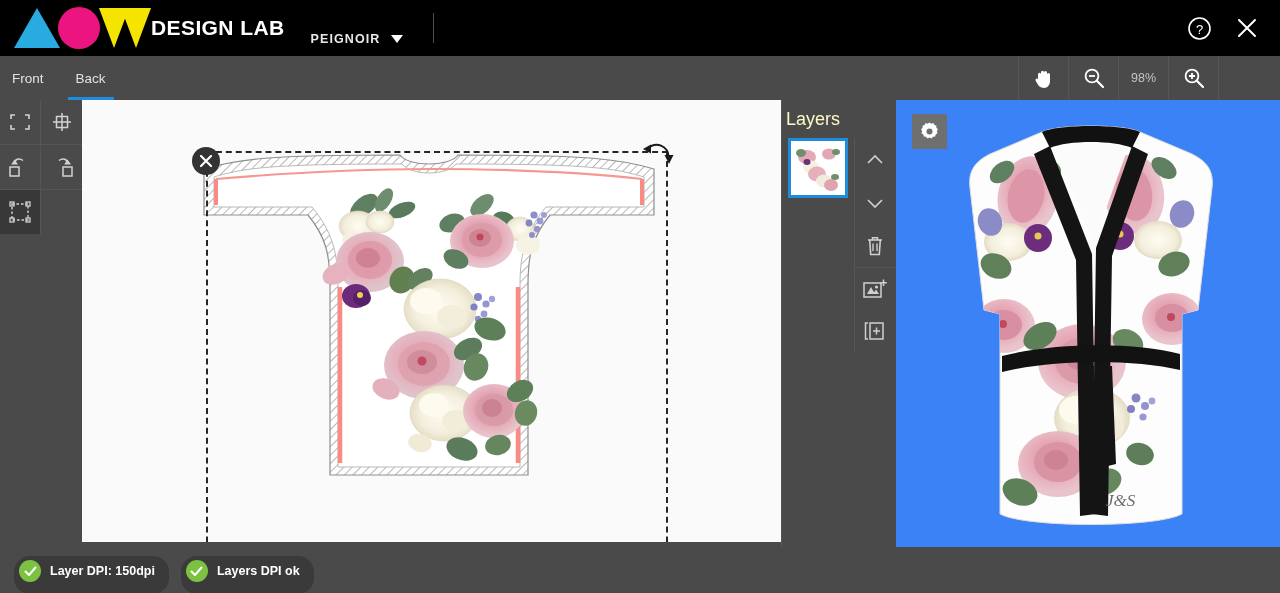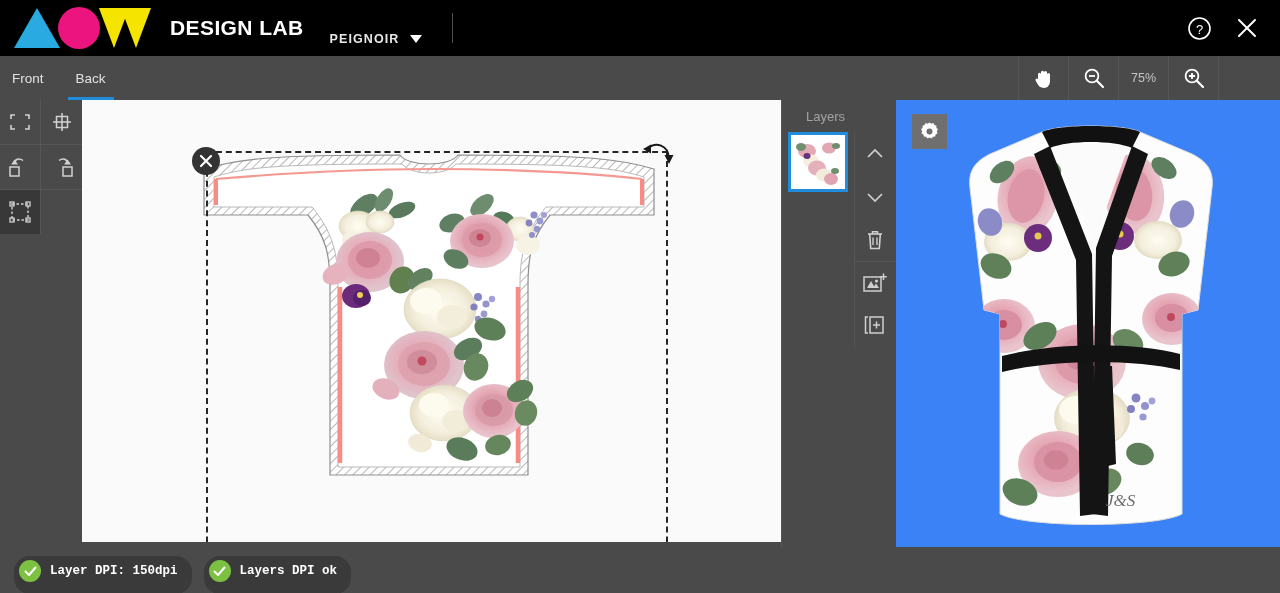--- a/index.html
+++ b/index.html
@@ -24,21 +24,21 @@
   .logo-circle { width:42px;height:42px;border-radius:50%;background:#EC147F; margin-left:-2px;}
   .logo-w { position:relative; width:52px; height:40px; margin-left:-1px; }
   .logo-w::before, .logo-w::after {
     content:""; position:absolute; top:0; width:0;height:0;
     border-left:15px solid transparent;border-right:15px solid transparent;
     border-top:40px solid #F5E400;
   }
   .logo-w::before { left:0; }
   .logo-w::after { right:0; }
   .app-title {
-    color:#fff; font-size:21px; font-weight:bold; letter-spacing:0.4px; margin-left:19px;
+    color:#fff; font-size:21px; font-weight:bold; letter-spacing:0.4px; 
   }
   .product-select {
     display:flex; align-items:center; gap:11px; margin-left:26px; cursor:pointer;margin-top:22px;
   }
   .product-name { color:#e8e8e8; font-size:12.5px; letter-spacing:1.1px; font-weight:bold;}
   .caret { width:0;height:0;border-left:6px solid transparent;border-right:6px solid transparent;border-top:8px solid #fff; }
   .divider-v { width:1px; height:30px; background:#4d4d4d; margin-left:30px; }
   .upload-btn { display:flex; align-items:center; gap:13px; margin-left:29px; cursor:pointer; }
   .upload-label { color:#fff; font-size:13px; letter-spacing:0.6px; font-weight:bold;}
   .top-right { margin-left:auto; display:flex; align-items:center; gap:24px; margin-right:22px; }
@@ -103,21 +103,21 @@
     position:absolute; left:110px; top:47px; width:28px;height:28px;border-radius:50%;
     background:#333; display:flex;align-items:center;justify-content:center; cursor:pointer; z-index:6;
   }
   .rot-handle { position:absolute; left:558px; top:40px; z-index:6; cursor:pointer; }
 
   
   .layerspanel {
     position:absolute; left:781px; top:100px; width:114px; height:447px;
     background:#4a4a4a; border-left:1px solid #565656;
   }
-  .layers-title { color:#a3a3a3; font-size:13px; padding:9px 0 0 24px; }
+  .layers-title { color:#fef9c3; font-size:18px; padding:9px 0 0 4px; }
   .layers-body { display:flex; margin-top:8px; }
   .layers-list { width:72px; padding-left:6px; }
   .layer-thumb {
     width:60px;height:60px;background:#fff;border:3px solid #1f8ddb; cursor:pointer;
     display:flex;align-items:center;justify-content:center; overflow:hidden;
   }
   .layer-actions { width:41px; border-left:1px solid #565656; margin-left:0; }
   .lact {
     height:43px; display:flex; align-items:center; justify-content:center; cursor:pointer;
   }
@@ -143,21 +143,21 @@
   }
   .viewbtn.active { background:#7d7d7d; }
 
   
   .bottombar {
     position:absolute; left:0; top:547px; width:1280px; height:46px; background:#4a4a4a;
   }
   .badges { position:absolute; left:14px; top:9px; display:flex; gap:12px; }
   .badge {
     display:flex; align-items:center; gap:9px; background:#3a3a3a; border-radius:16px;
-    padding:4px 14px 12px 5px; color:#fff; font-size:12.5px; font-weight:bold;font-family:Liberation Mono, monospace;
+    padding:4px 14px 12px 5px; color:#fff; font-size:12.5px; font-weight:bold;
   }
   .chk {
     width:22px;height:22px;border-radius:50%;background:#7DC142;
     display:flex;align-items:center;justify-content:center;flex:0 0 22px;
   }
   .save-btn {
     position:absolute; left:697px; top:542px; width:196px; height:51px; background:#1f8ddb;
     color:#fff; font-size:15px; font-weight:bold; letter-spacing:0.6px; border:none;
     display:flex;align-items:center;justify-content:center; cursor:pointer;
     font-family:"Liberation Sans", sans-serif;
@@ -220,21 +220,21 @@
       </div>
       <div class="ztool">
         <span>
           <svg width="22" height="22" viewBox="0 0 22 22">
             <circle cx="9" cy="9" r="6.4" fill="none" stroke="#fff" stroke-width="1.8"></circle>
             <path d="M13.8 13.8 L20 20" stroke="#fff" stroke-width="2.2" stroke-linecap="round"></path>
             <path d="M6 9 L12 9" stroke="#fff" stroke-width="1.8"></path>
           </svg>
         </span>
       </div>
-      <div class="zlevel">75%</div>
+      <div class="zlevel">98%</div>
       <div class="ztool">
         <span>
           <svg width="22" height="22" viewBox="0 0 22 22">
             <circle cx="9" cy="9" r="6.4" fill="none" stroke="#fff" stroke-width="1.8"></circle>
             <path d="M13.8 13.8 L20 20" stroke="#fff" stroke-width="2.2" stroke-linecap="round"></path>
             <path d="M6 9 L12 9 M9 6 L9 12" stroke="#fff" stroke-width="1.8"></path>
           </svg>
         </span>
       </div>
       <div class="zgap"></div>

